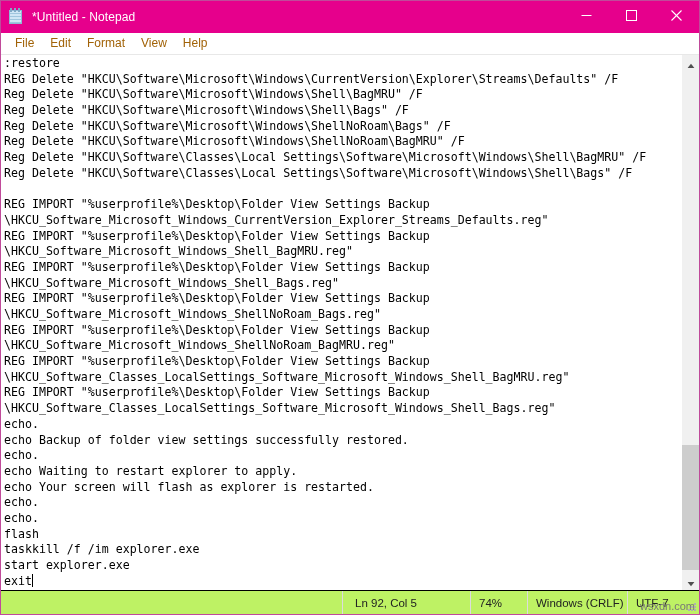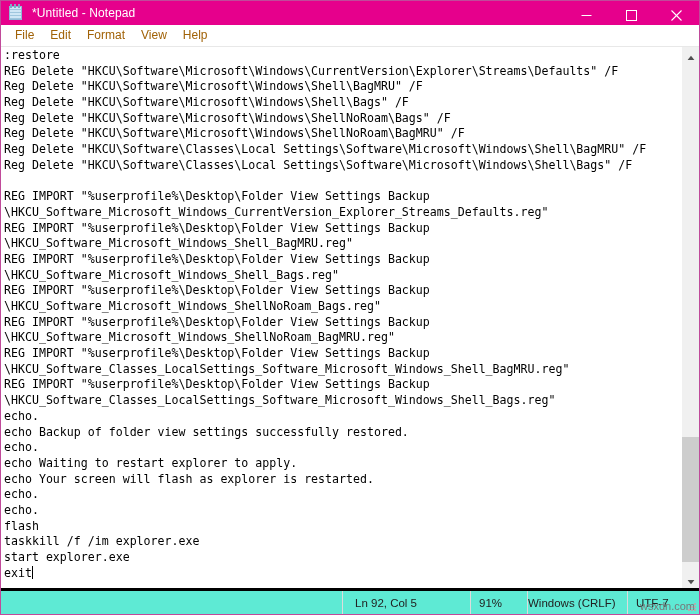--- a/index.html
+++ b/index.html
@@ -18,21 +18,21 @@
     height: 615px;
     box-sizing: border-box;
     border: 1px solid #c04a9a;
     background: #ffffff;
     display: flex;
     flex-direction: column;
     position: relative;
   }
   
   .titlebar {
-    height: 24px;
+    height: 32px;
     background: #e6008c;
     display: flex;
     align-items: center;
     flex: 0 0 auto;
     position: relative;
   }
   .title-icon {
     width: 16px;
     height: 16px;
     margin-left: 7px;
@@ -164,42 +164,42 @@
   .sb-thumb {
     position: absolute;
     left: 0;
     width: 17px;
     background: #cdcdcd;
   }
   
   .statusbar {
     height: 23px;
     flex: 0 0 auto;
-    background: #5eead4;
-    border-top: 3px solid #000000;
+    background: #bef264;
+    border-top: 1px solid #000000;
     display: flex;
     align-items: center;
     justify-content: flex-end;
     position: relative;
     font-size: 11.5px;
     color: #222222;
   }
   .status-cell {
     height: 23px;
     display: flex;
     align-items: center;
     padding: 0 10px 0 12px;
     border-left: 1px solid #dcdcdc;
     box-sizing: border-box;
     white-space: nowrap;
     font-family: "Liberation Sans", sans-serif;
   }
   .status-cell.ln { width: 128px; }
   .status-cell.zoom { width: 57px; justify-content: flex-start; padding-left: 8px; }
-  .status-cell.eol { width: 100px; padding-left: 0; }
+  .status-cell.eol { width: 100px; padding-left: 8px; }
   .status-cell.enc { width: 72px; padding-left: 8px; position: relative; }
   .watermark {
     position: absolute;
     right: 4px;
     bottom: 2px;
     font-size: 11px;
     color: #777777;
     font-family: "Liberation Sans", sans-serif;
     white-space: nowrap;
     pointer-events: none;
@@ -319,21 +319,21 @@
           <svg width="8" height="6" viewBox="0 0 8 6">
               <path d="M4 5.2 L0.6 1 L7.4 1 Z" fill="#505050"></path>
             </svg>
         </span>
       </div>
     </div>
   </div>
 
   <div class="statusbar">
     <div class="status-cell ln">Ln 92, Col 5</div>
-    <div class="status-cell zoom">91%</div>
+    <div class="status-cell zoom">74%</div>
     <div class="status-cell eol">Windows (CRLF)</div>
     <div class="status-cell enc">UTF-7</div>
     <div class="watermark">wsxdn.com</div>
     <div class="grip">
       <i style="left:6px;top:0"></i>
       <i style="left:3px;top:3px"></i>
         <i style="left:6px;top:3px"></i>
       <i style="left:0px;top:6px"></i>
         <i style="left:3px;top:6px"></i>
         <i style="left:6px;top:6px"></i>

